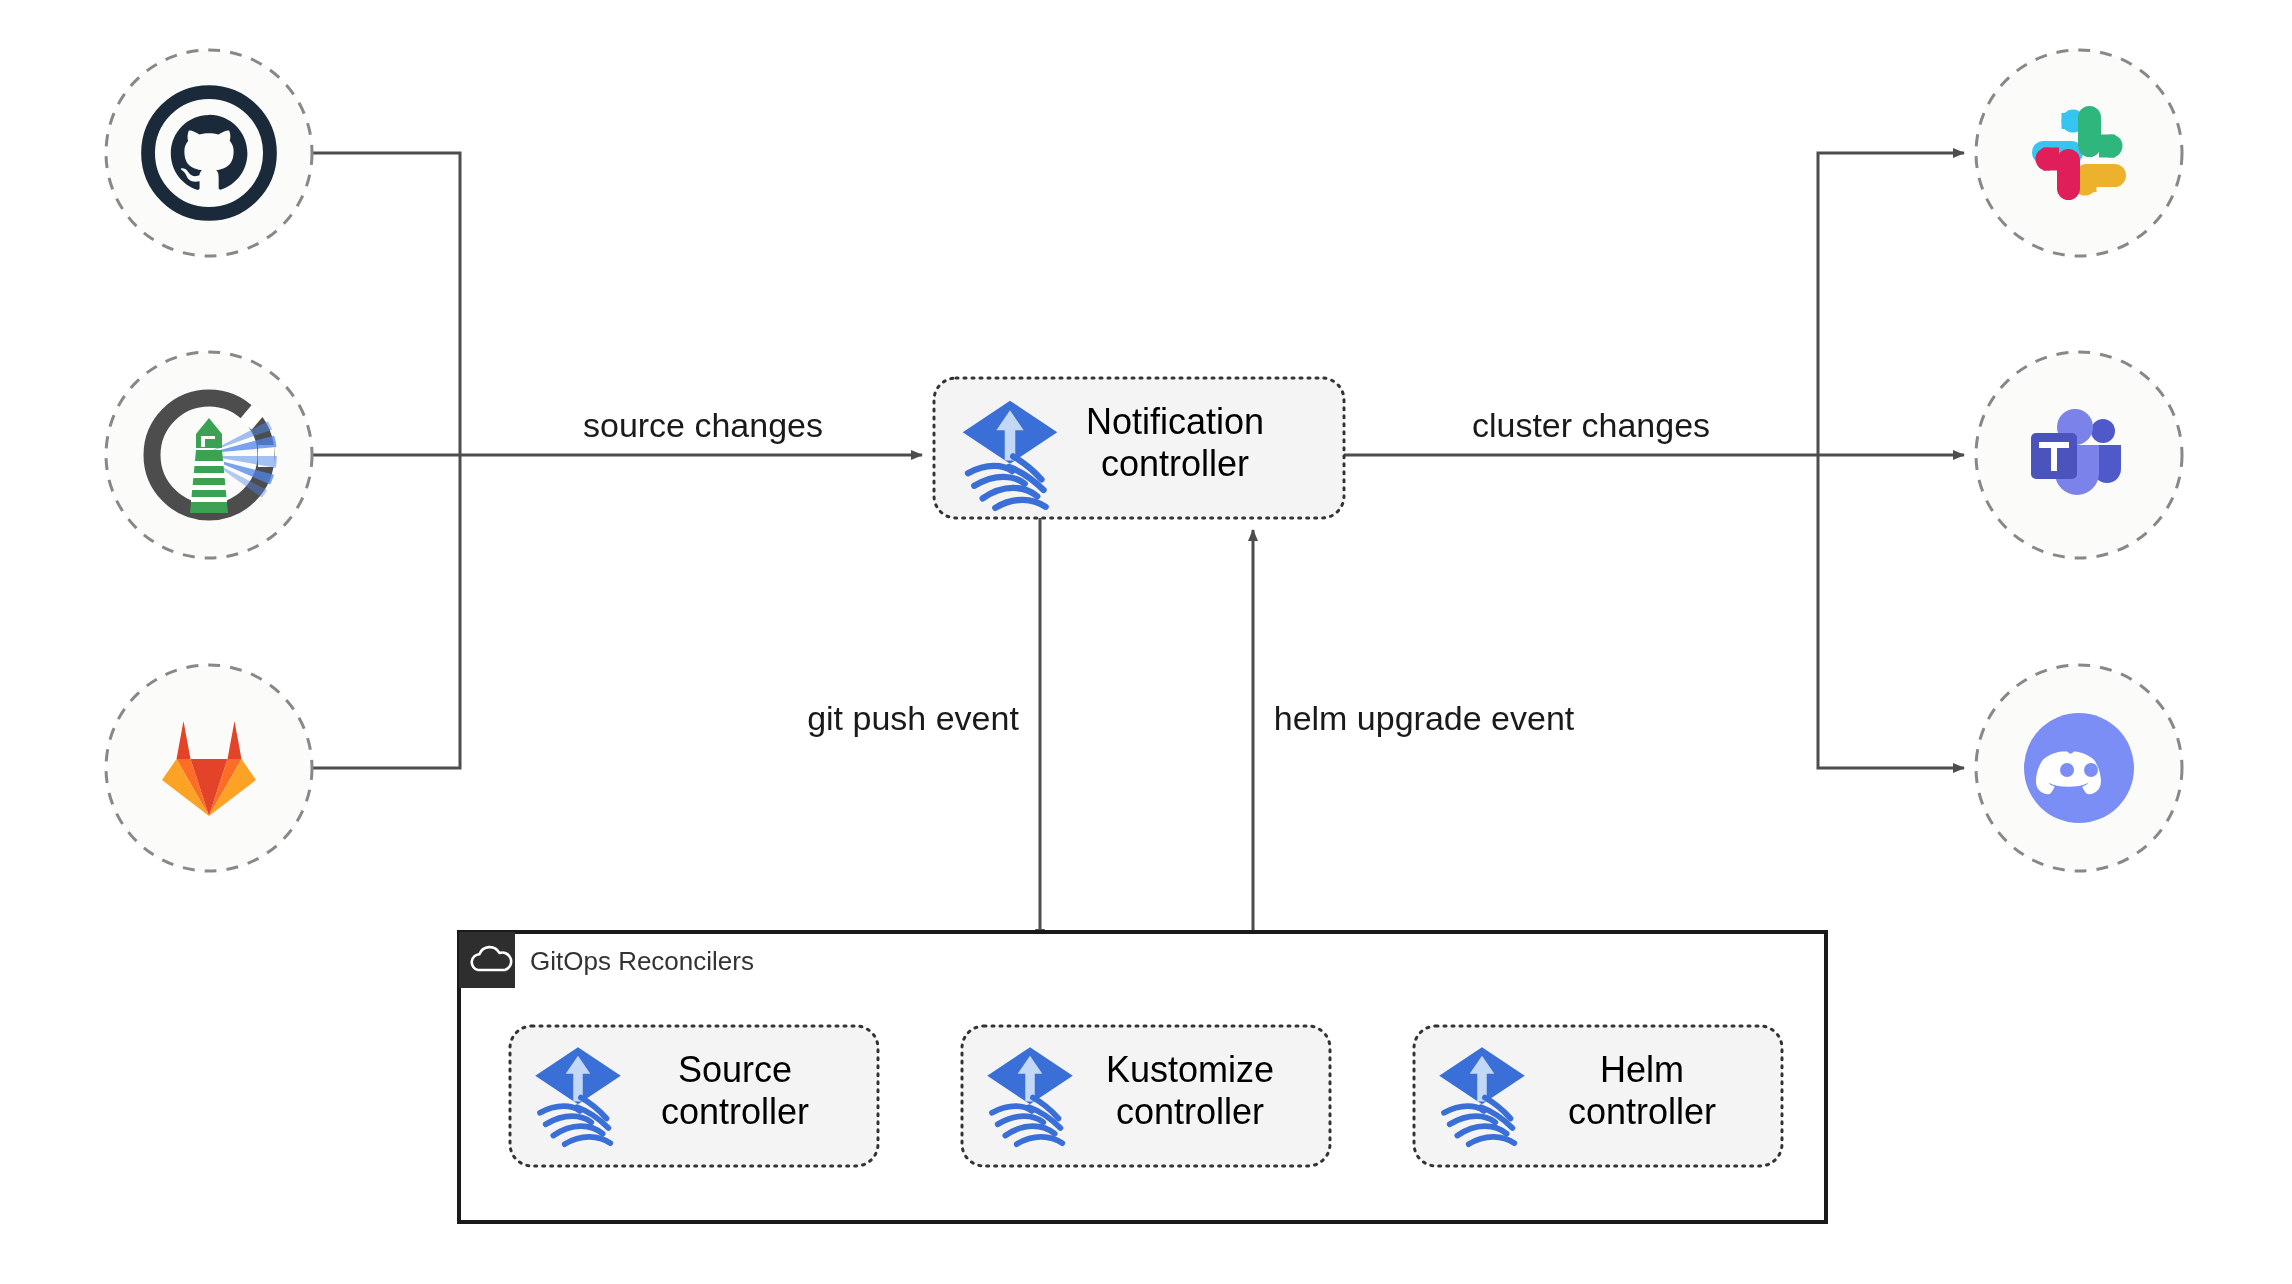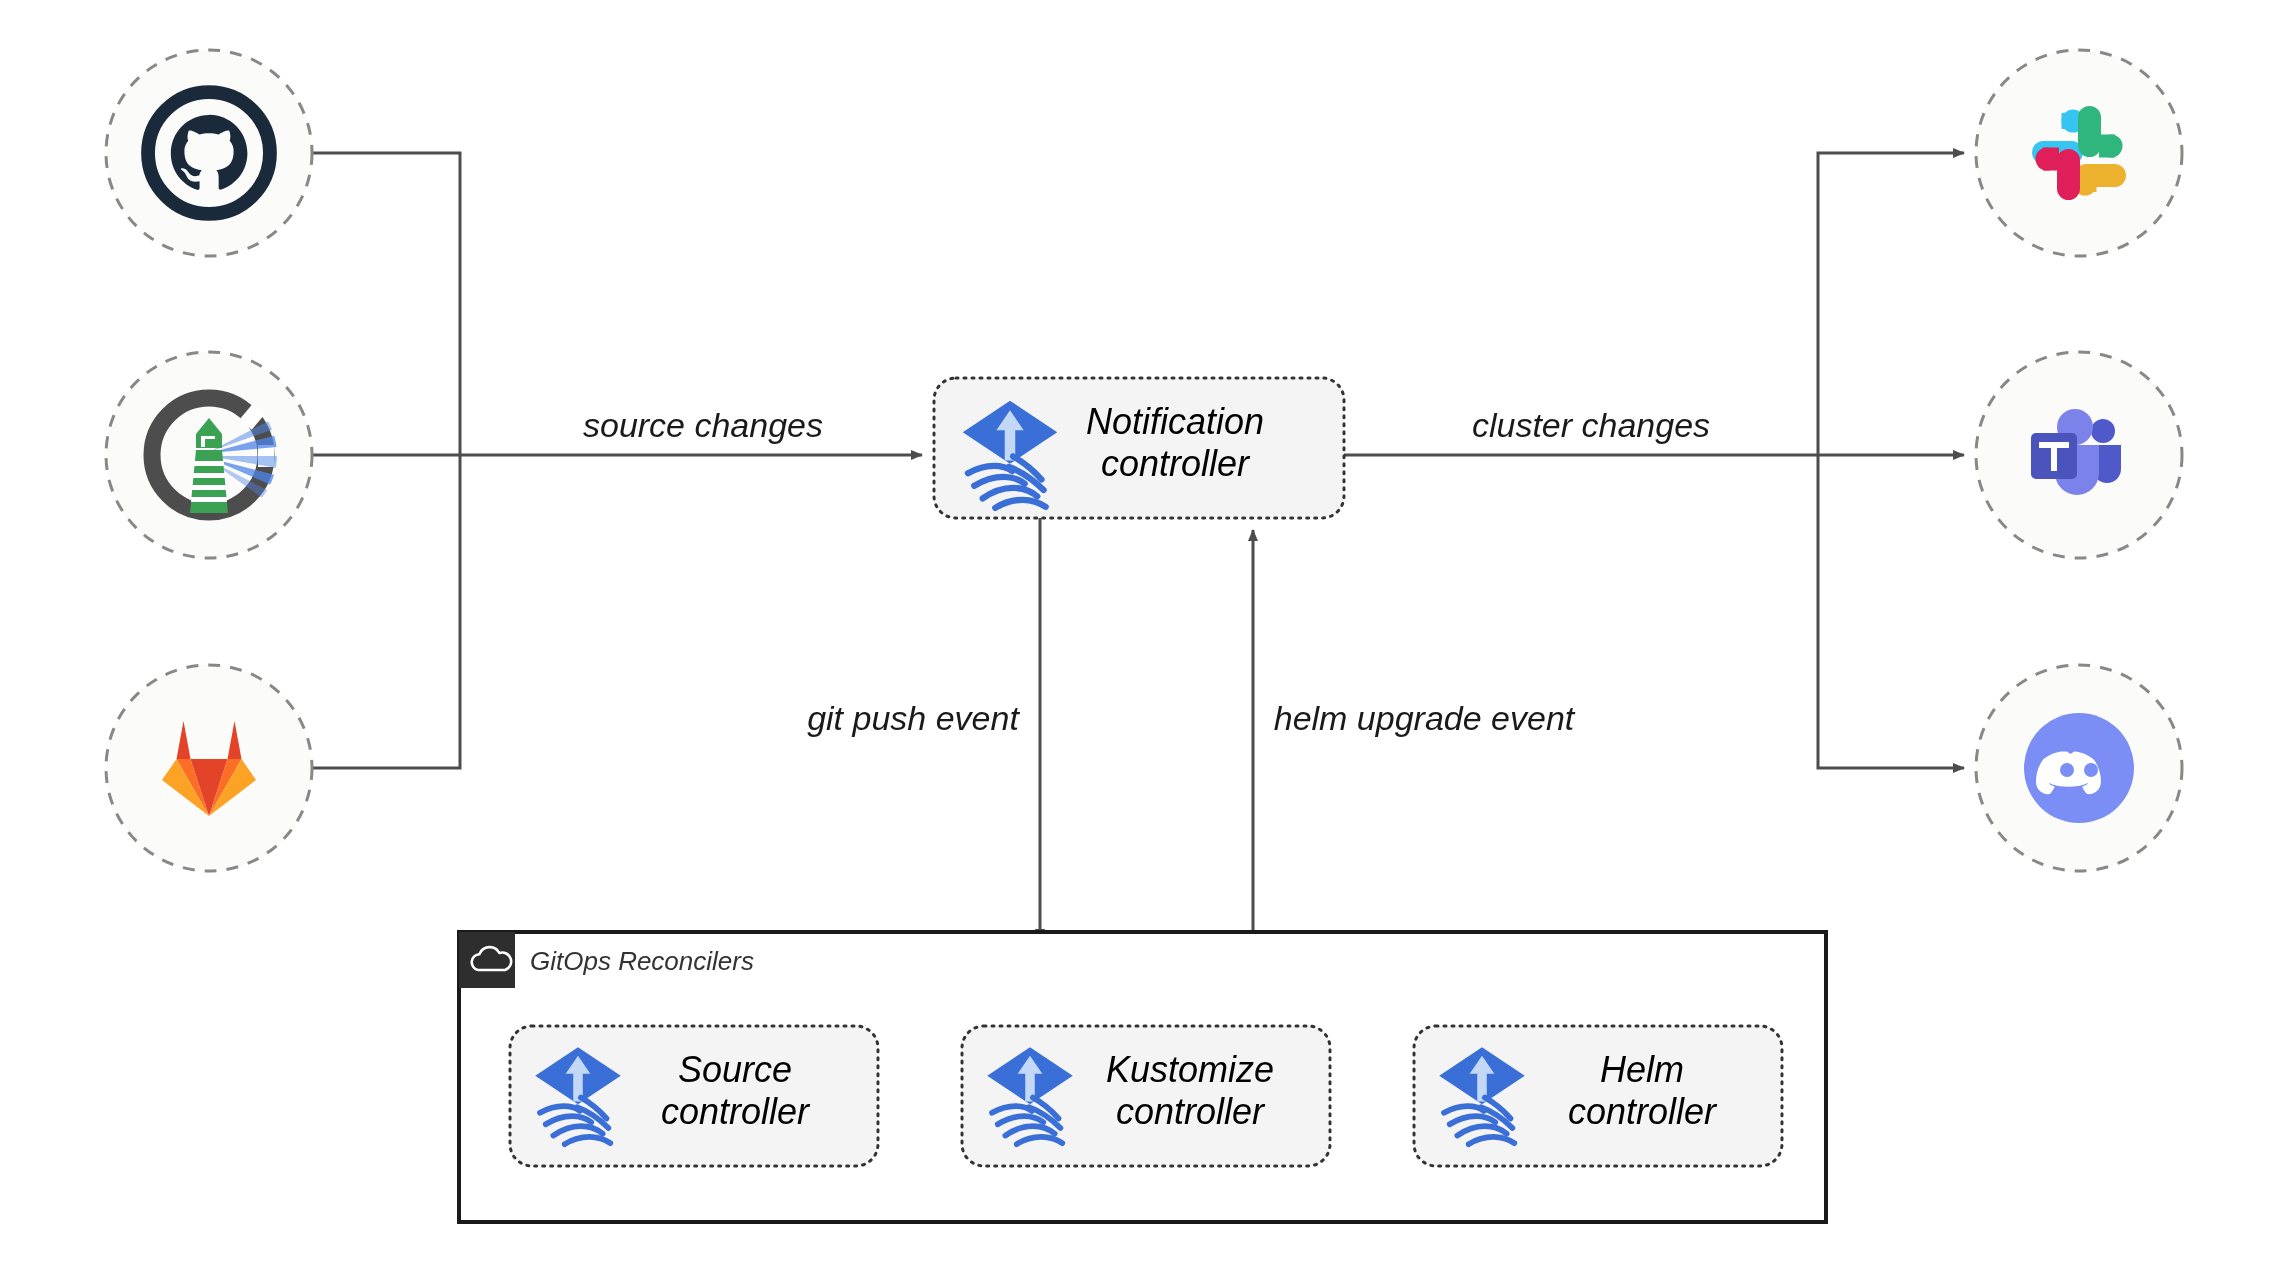--- a/index.html
+++ b/index.html
@@ -11,21 +11,20 @@
     width: 2292px;
     height: 1284px;
     overflow: hidden;
     font-family: "Liberation Sans", sans-serif;
   }
   #diagram-root {
     position: relative;
     width: 2292px;
     height: 1284px;
     background: #ffffff;
-    font-style: italic;
   }
   svg.layer {
     position: absolute;
     top: 0;
     left: 0;
     width: 2292px;
     height: 1284px;
   }
   .edge-line {
     stroke: #4d4d4d;

